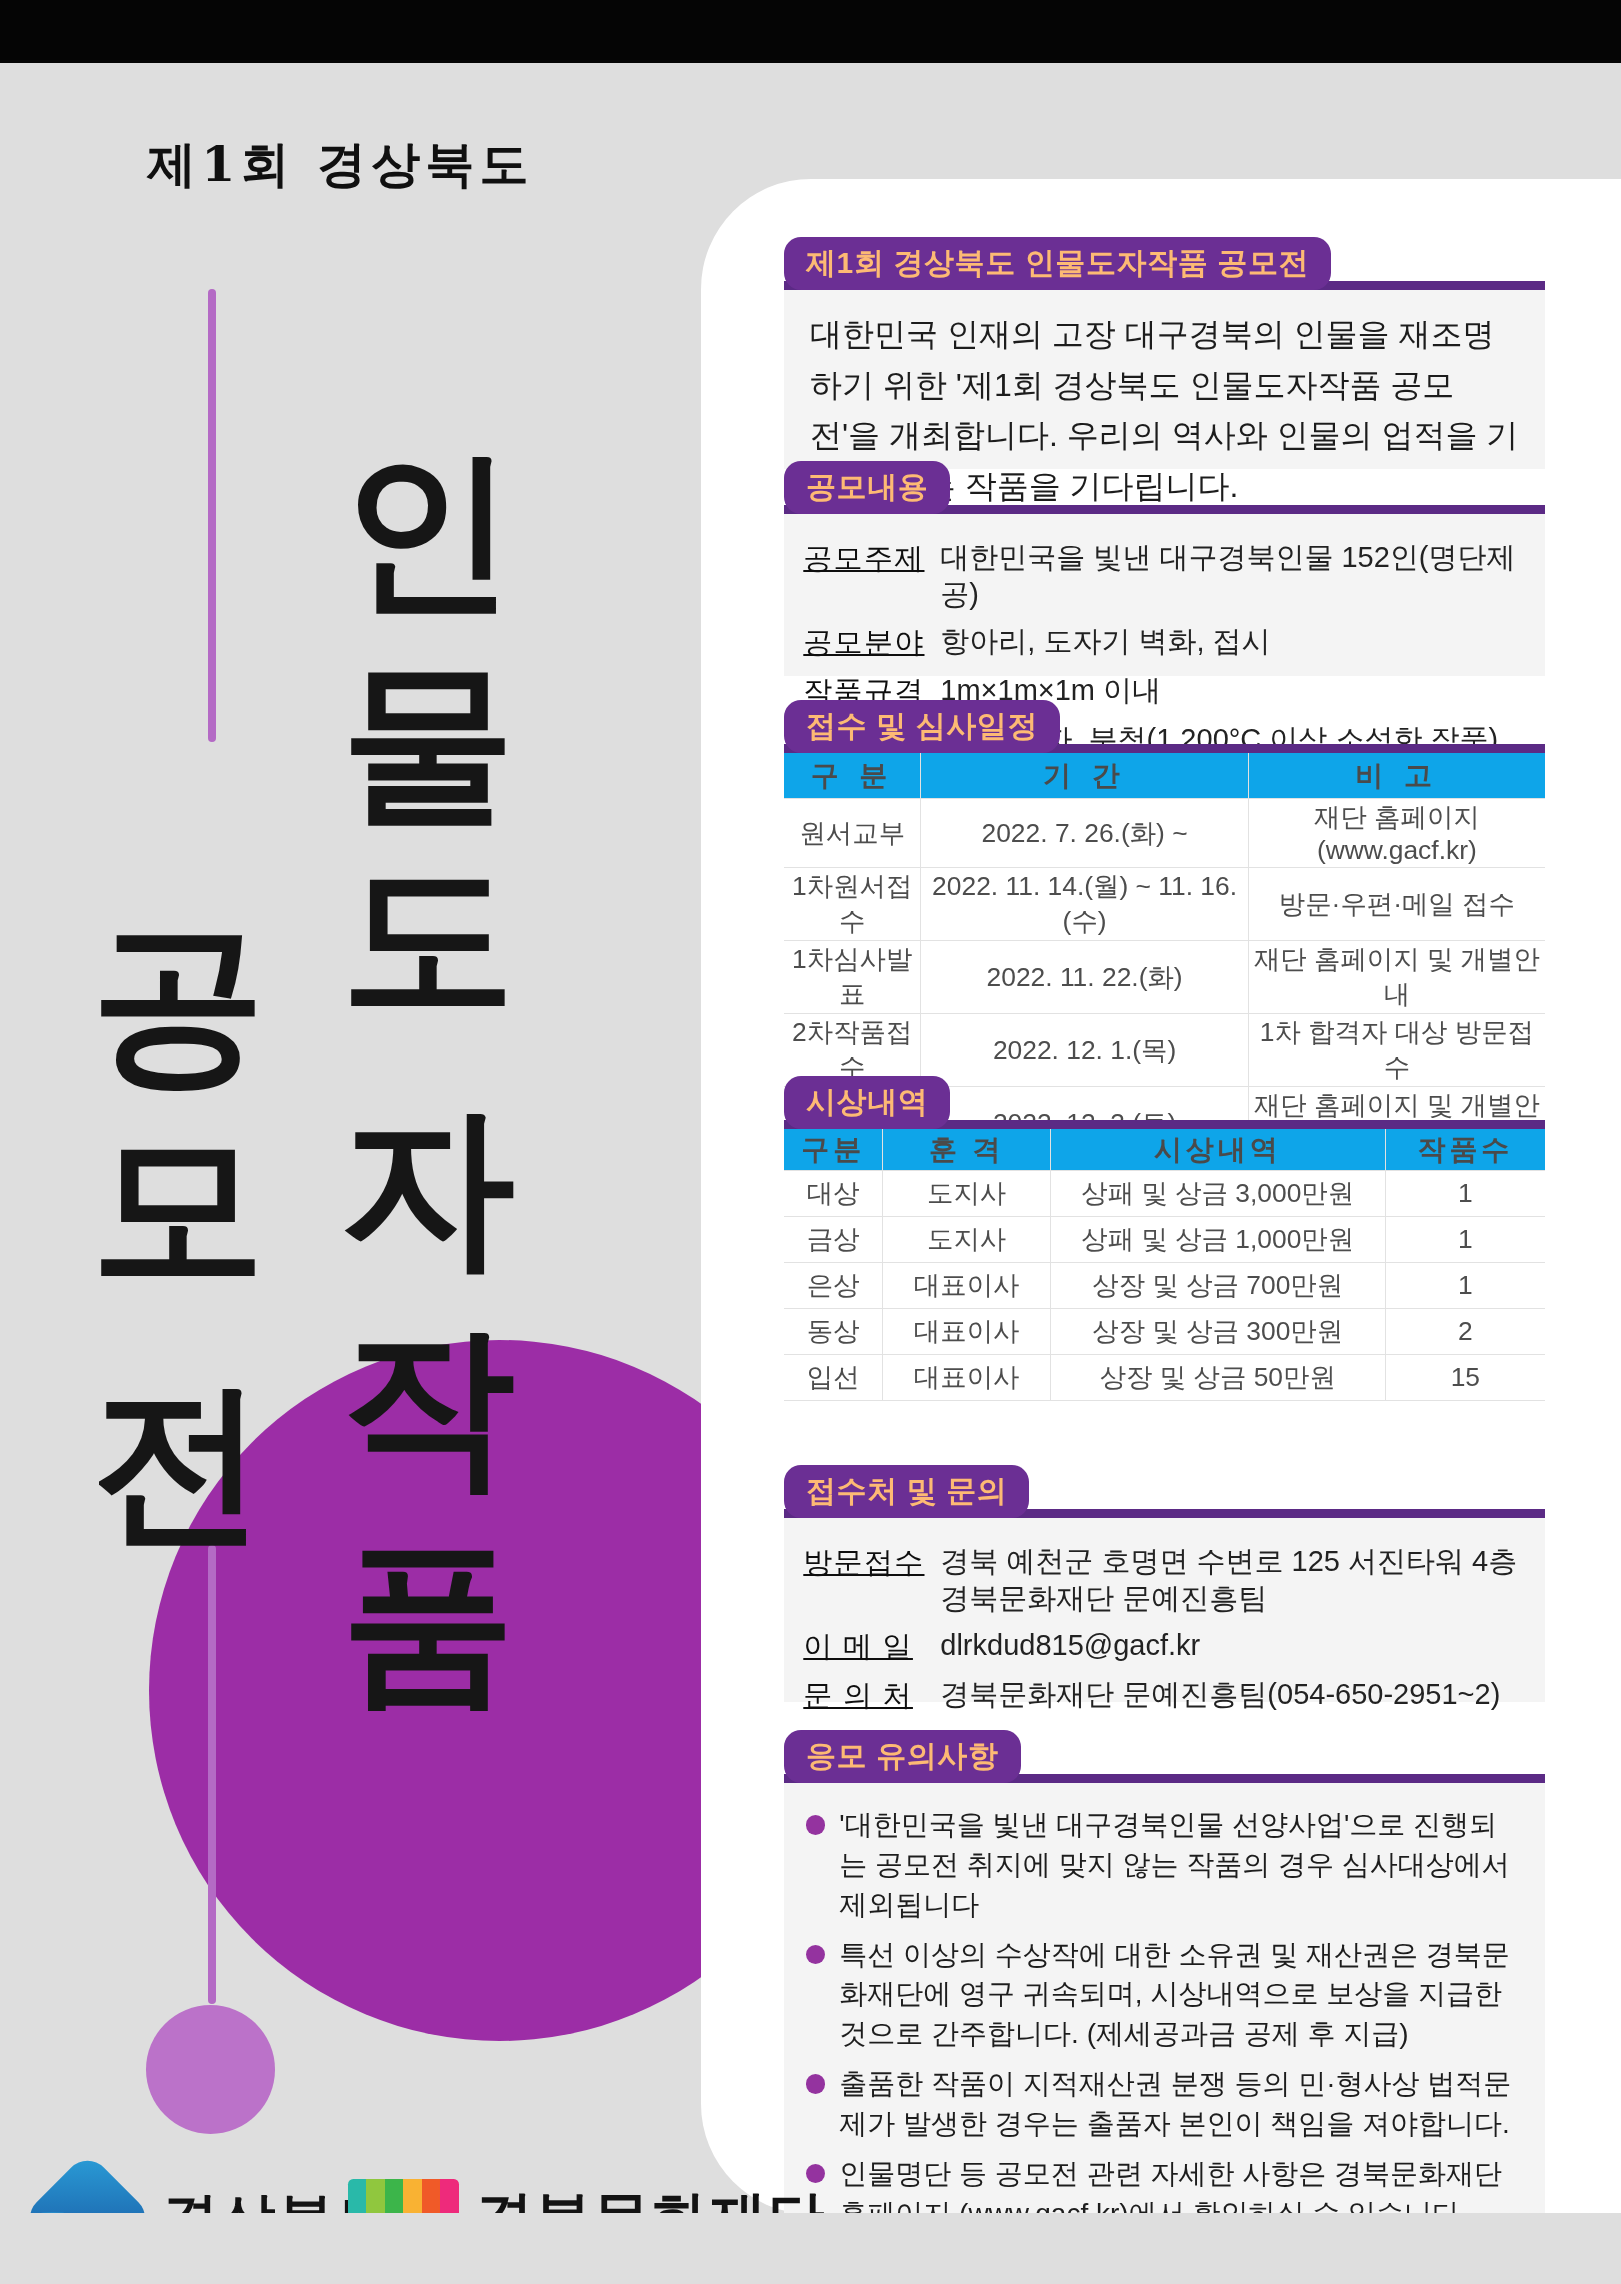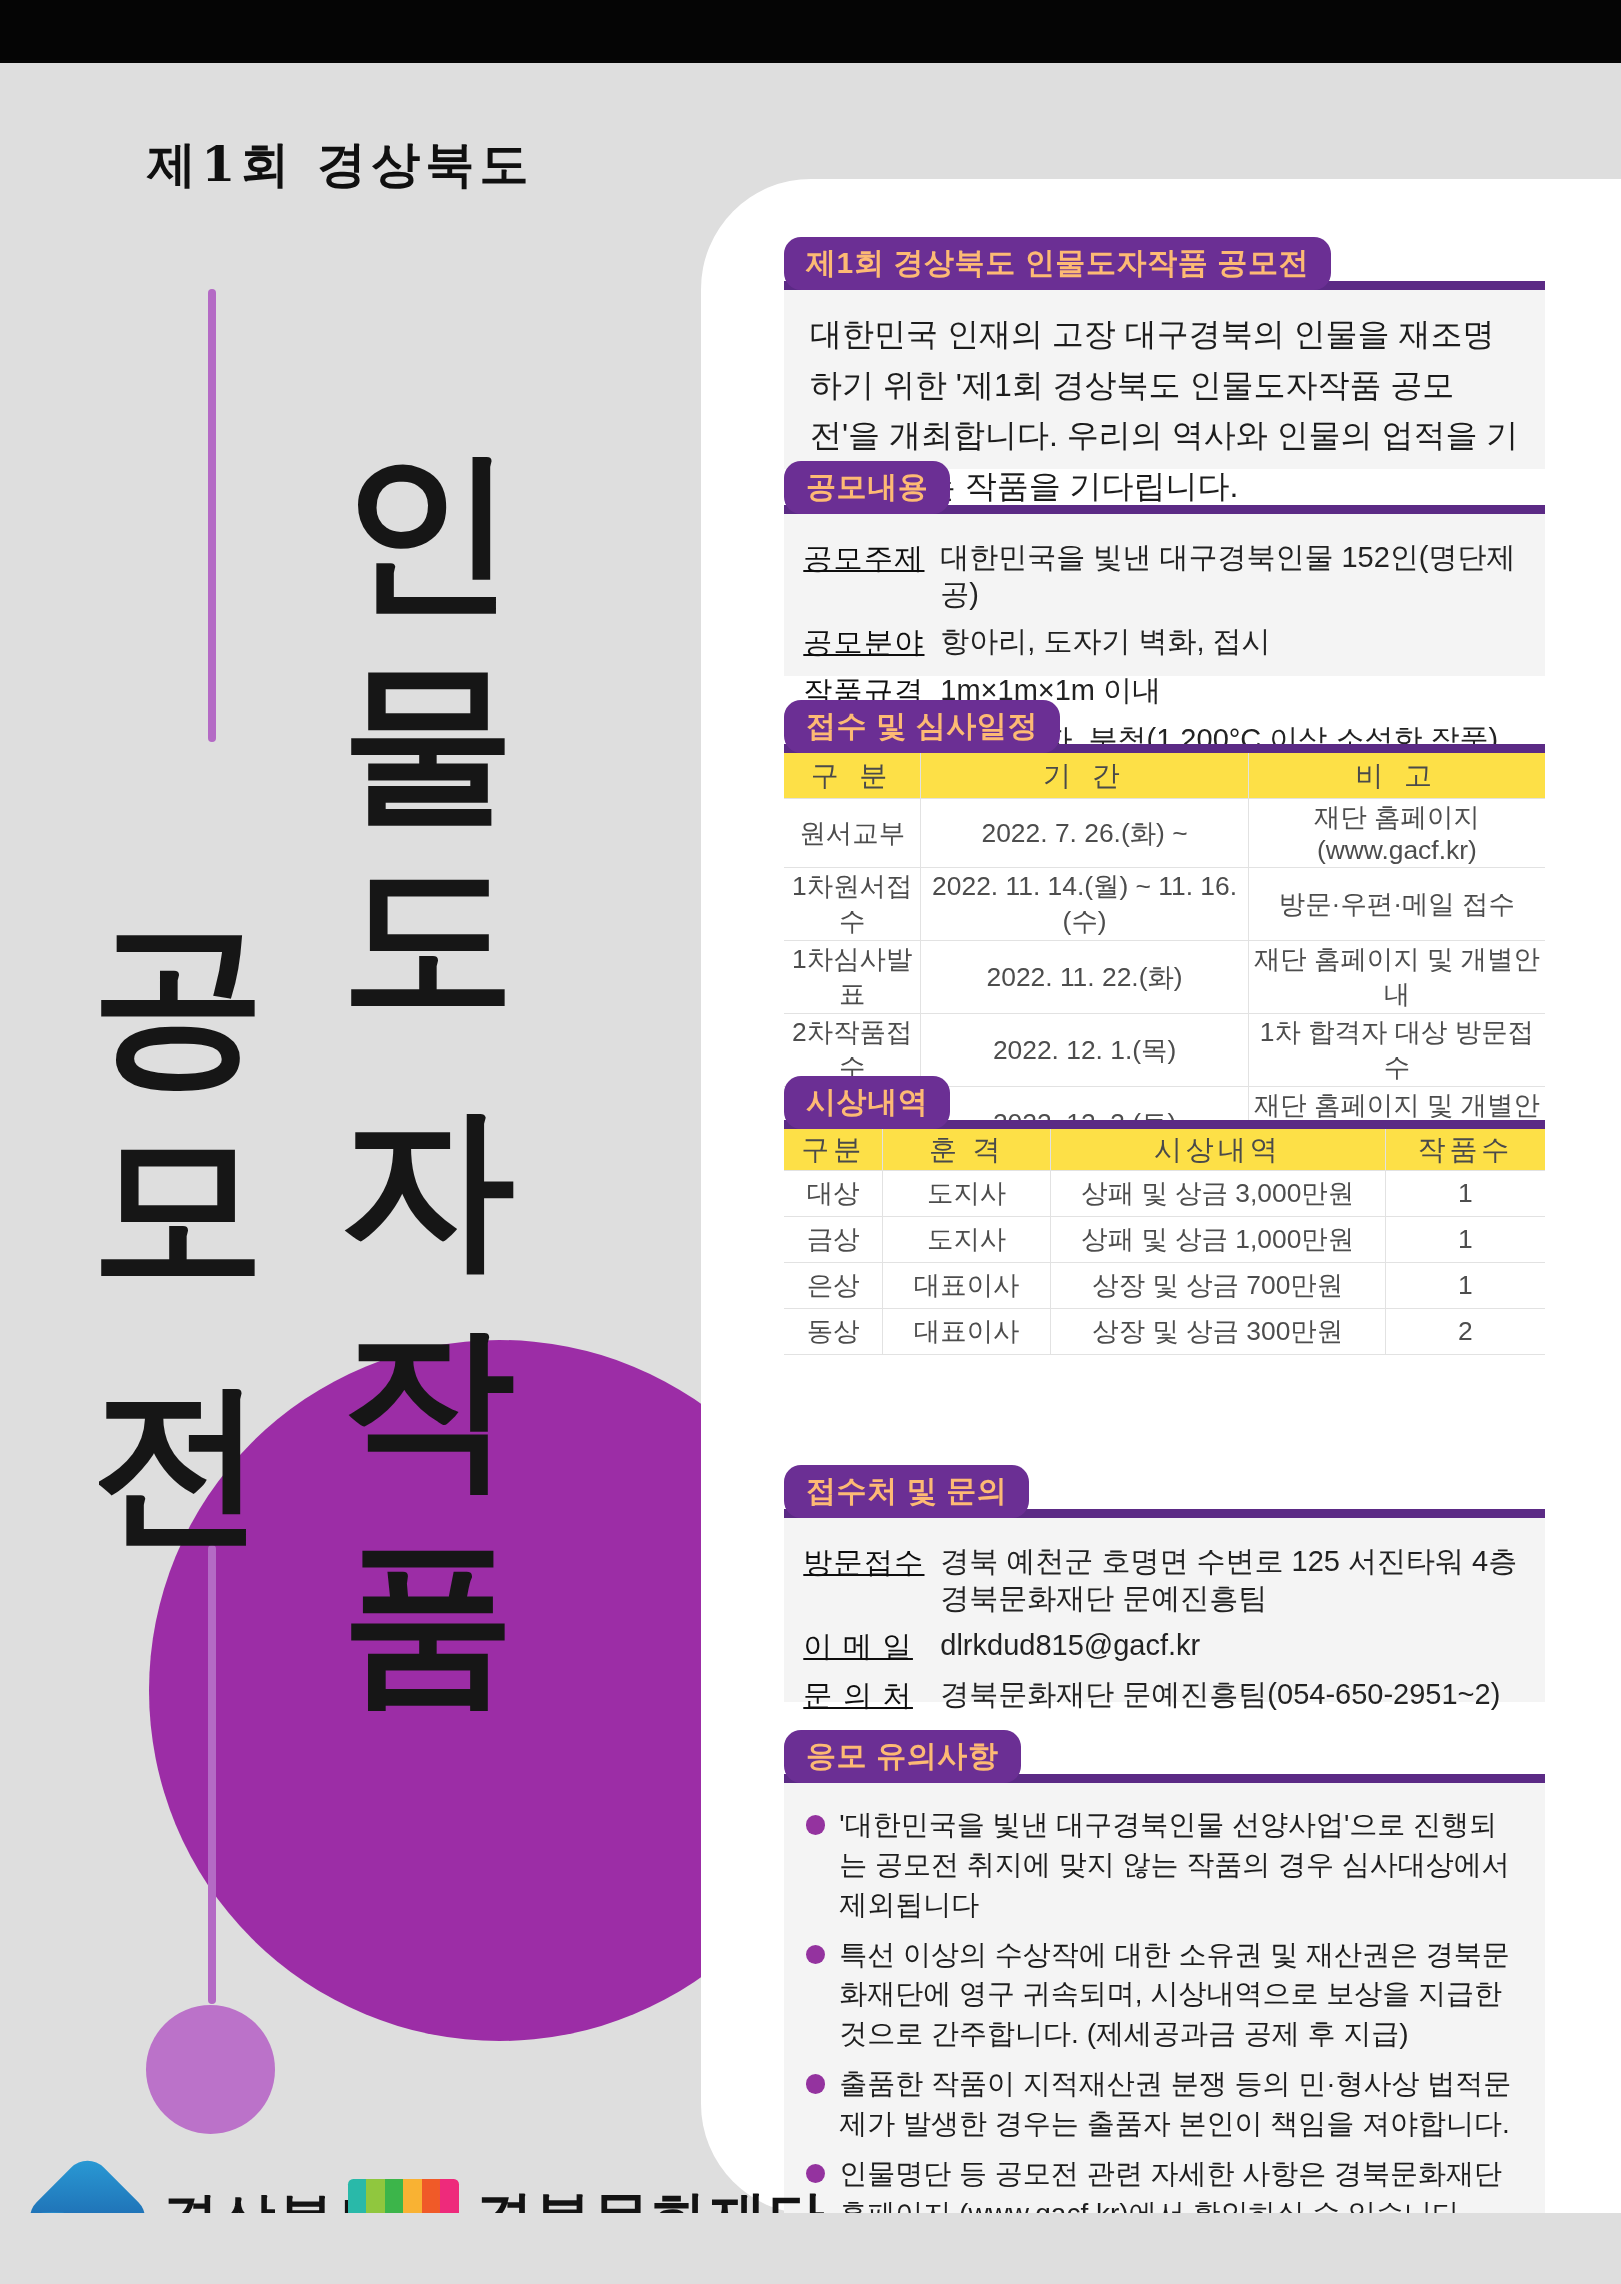--- a/index.html
+++ b/index.html
@@ -44,21 +44,21 @@
   
   .lv-box{padding:15.5px 19.3px;}
   .lv-row{display:flex;align-items:flex-start;margin:9px 0;}
   .lv-label{flex:0 0 137px;font-size:29px;font-weight:400;color:#0e0e0e;
             text-decoration:underline;letter-spacing:1.3px;white-space:nowrap;}
   .lv-value{font-size:29px;color:#222;line-height:1.3;white-space:pre-line;}
 
   
   table.sched{position:absolute;left:0;top:53px;width:761px;border-collapse:collapse;
               table-layout:fixed;background:#fff;}
-  table.sched th{background:#fde047;font-size:28px;font-weight:400;color:#4a4a4a;
+  table.sched th{background:#0ea5e9;font-size:28px;font-weight:700;color:#4a4a4a;
                  letter-spacing:6.4px;height:43px;}
   table.sched td{font-size:26.4px;color:#4d4d4d;text-align:center;height:48px;
                  border-top:1.3px solid #e2e2e2;}
   table.sched td + td, table.sched th + th{border-left:1.3px solid #e2e2e2;}
   table.sched tr:last-child td{border-bottom:1.3px solid #e2e2e2;}
   table.awards td{height:43px;}
   table.awards th{height:39px;letter-spacing:3.9px;}
 
   
   .notes-box{padding:22px 22px 19.3px 22px;}
@@ -243,20 +243,26 @@
           </tr>
 
           <tr>
             <td>동상</td>
             <td>대표이사</td>
             <td>상장 및 상금 300만원</td>
             <td>2</td>
           </tr>
 
 
+          <tr>
+            <td>입선</td>
+            <td>대표이사</td>
+            <td>상장 및 상금 50만원</td>
+            <td>15</td>
+          </tr>
         </tbody>
     </table>
   </section>
 
   <section class="sec" style="top:1286px">
     <div class="bar"></div>
     <div class="badge">
         <span>접수처 및 문의</span>
       </div>
     <div class="graybox lv-box" style="height:184px">

